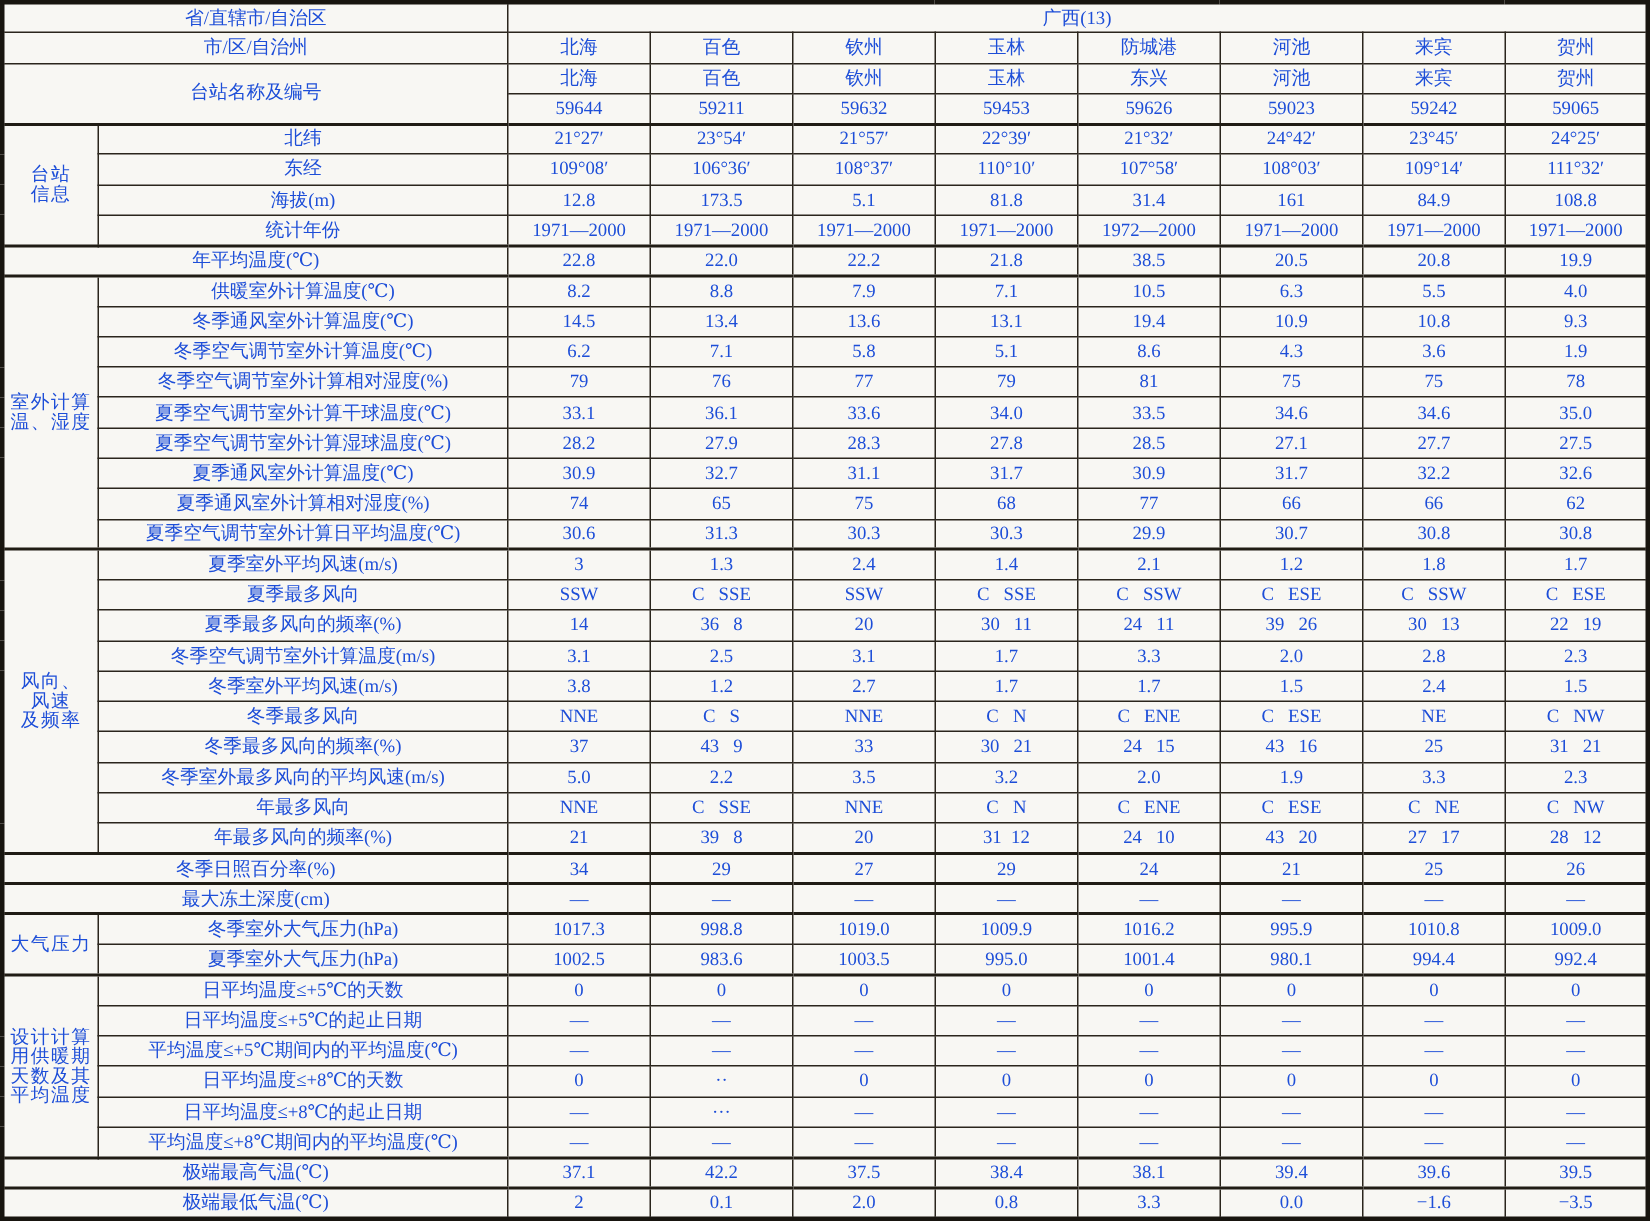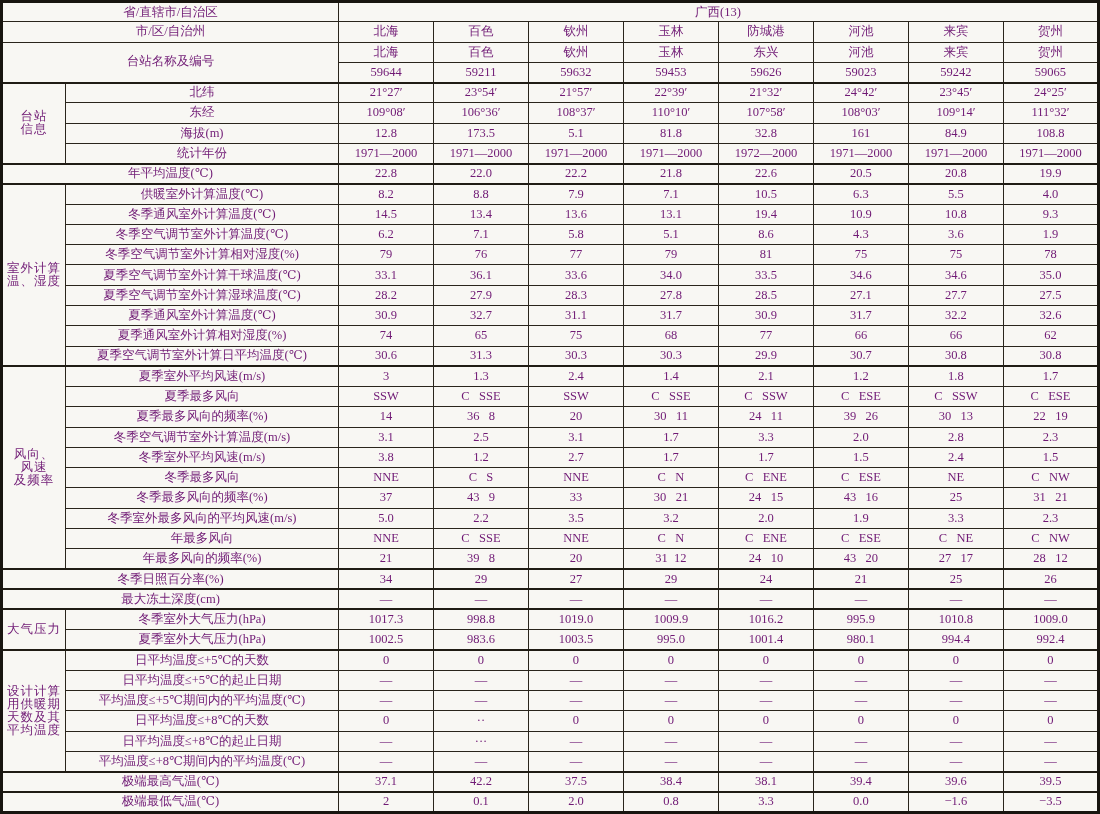--- a/index.html
+++ b/index.html
@@ -1,20 +1,20 @@
 <!DOCTYPE html>
 <html><head>
 <meta charset="utf-8">
 <style>
   html,body{margin:0;padding:0;}
   body{background:#e9e7e2;font-family:"Liberation Serif","DejaVu Serif",serif;}
   .page{width:1100px;height:814px;background:#f8f7f3;position:relative;overflow:hidden;}
   table.climate{
     width:1100px;height:814px;border-collapse:collapse;table-layout:fixed;
-    border:3px solid #18150f;color:#701a75;
+    border:3px solid #18150f;color:#1d4ed8;
   }
   table.climate td{
     border:1px solid #2a251c;
     text-align:center;vertical-align:middle;
     font-size:12.5px;line-height:1.05;
     padding:0 1px;overflow:hidden;white-space:pre;
   }
   td.group{white-space:pre-line;font-size:13px;letter-spacing:1px;line-height:1.55;margin-top:17px;}
   td.label{font-size:12.6px;}
   td.value{font-size:12.5px;}
@@ -100,21 +100,21 @@
           <td class="value">108°03′</td>
           <td class="value">109°14′</td>
           <td class="value">111°32′</td>
         </tr>
         <tr>
           <td class="label" colspan="1">海拔(m)</td>
           <td class="value">12.8</td>
           <td class="value">173.5</td>
           <td class="value seam">5.1</td>
           <td class="value">81.8</td>
-          <td class="value">32.8</td>
+          <td class="value">31.4</td>
           <td class="value">161</td>
           <td class="value">84.9</td>
           <td class="value">108.8</td>
         </tr>
         <tr>
           <td class="label" colspan="1">统计年份</td>
           <td class="value">1971—2000</td>
           <td class="value">1971—2000</td>
           <td class="value seam">1971—2000</td>
           <td class="value">1971—2000</td>
@@ -122,21 +122,21 @@
           <td class="value">1971—2000</td>
           <td class="value">1971—2000</td>
           <td class="value">1971—2000</td>
         </tr>
         <tr class="sec">
           <td class="label" colspan="2">年平均温度(℃)</td>
           <td class="value">22.8</td>
           <td class="value">22.0</td>
           <td class="value seam">22.2</td>
           <td class="value">21.8</td>
-          <td class="value">22.6</td>
+          <td class="value">38.5</td>
           <td class="value">20.5</td>
           <td class="value">20.8</td>
           <td class="value">19.9</td>
         </tr>
         <tr class="sec">
           <td class="group" rowspan="9">室外计算
 温、湿度</td>
           <td class="label" colspan="1">供暖室外计算温度(℃)</td>
           <td class="value">8.2</td>
           <td class="value">8.8</td>

